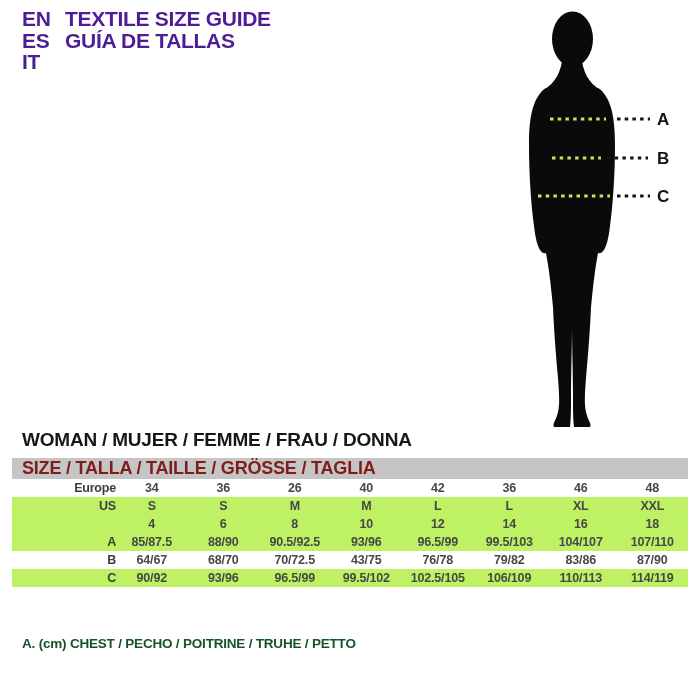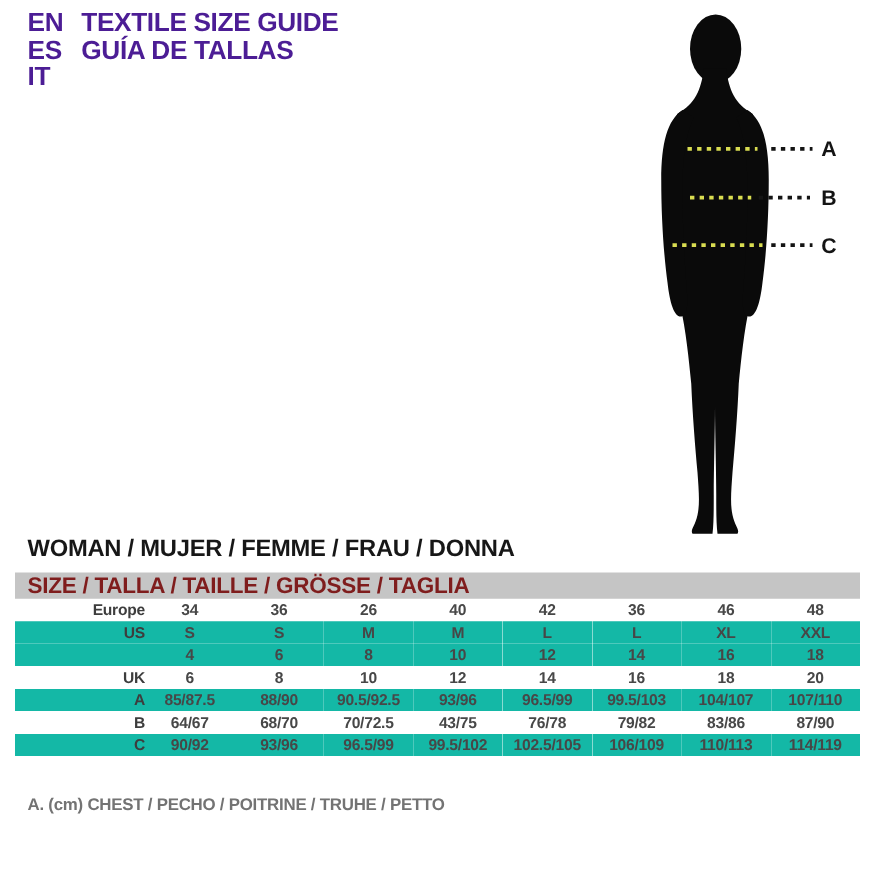--- a/index.html
+++ b/index.html
@@ -47,30 +47,30 @@
     background: #c5c5c5; color: #7f1d1d;
     font-size: 18px; font-weight: 700; text-align: left;
     height: 19px; padding: 0 0 0 10px;
   }
   table.size-table td {
     height: 18px; padding: 0;
     font-size: 12.5px; color: #474747;
     text-align: center; white-space: nowrap; overflow: hidden;
   }
   table.size-table td.row-label { text-align: right; padding-left: 10px; color: #3d3d3d; }
-  table.size-table tr.shaded td { background: #14b8a6; }
+  table.size-table tr.shaded td { background: #bef264; }
 
   
   .measure-legend {
     position: absolute; left: 22px; top: 634px;
     letter-spacing: -0.2px;
   }
   .legend-line {
     height: 19.5px; line-height: 19.5px;
-    font-weight: 700; font-size: 13.5px; color: #737373;
+    font-weight: 700; font-size: 13.5px; color: #14532d;
     white-space: nowrap;
   }
 </style>
 </head>
 <body>
 
 <div class="page">
 
   <div class="lang-block">
     <div class="lang-line">
@@ -204,31 +204,20 @@
     <td>4</td>
             <td>6</td>
             <td>8</td>
             <td>10</td>
             <td>12</td>
             <td>14</td>
             <td>16</td>
             <td>18</td>
           </tr>
 
-    <tr>
-      <td class="row-label">UK</td>
-    <td>6</td>
-            <td>8</td>
-            <td>10</td>
-            <td>12</td>
-            <td>14</td>
-            <td>16</td>
-            <td>18</td>
-            <td>20</td>
-          </tr>
 
     <tr class="shaded">
       <td class="row-label">A</td>
     <td>85/87.5</td>
             <td>88/90</td>
             <td>90.5/92.5</td>
             <td>93/96</td>
             <td>96.5/99</td>
             <td>99.5/103</td>
             <td>104/107</td>

